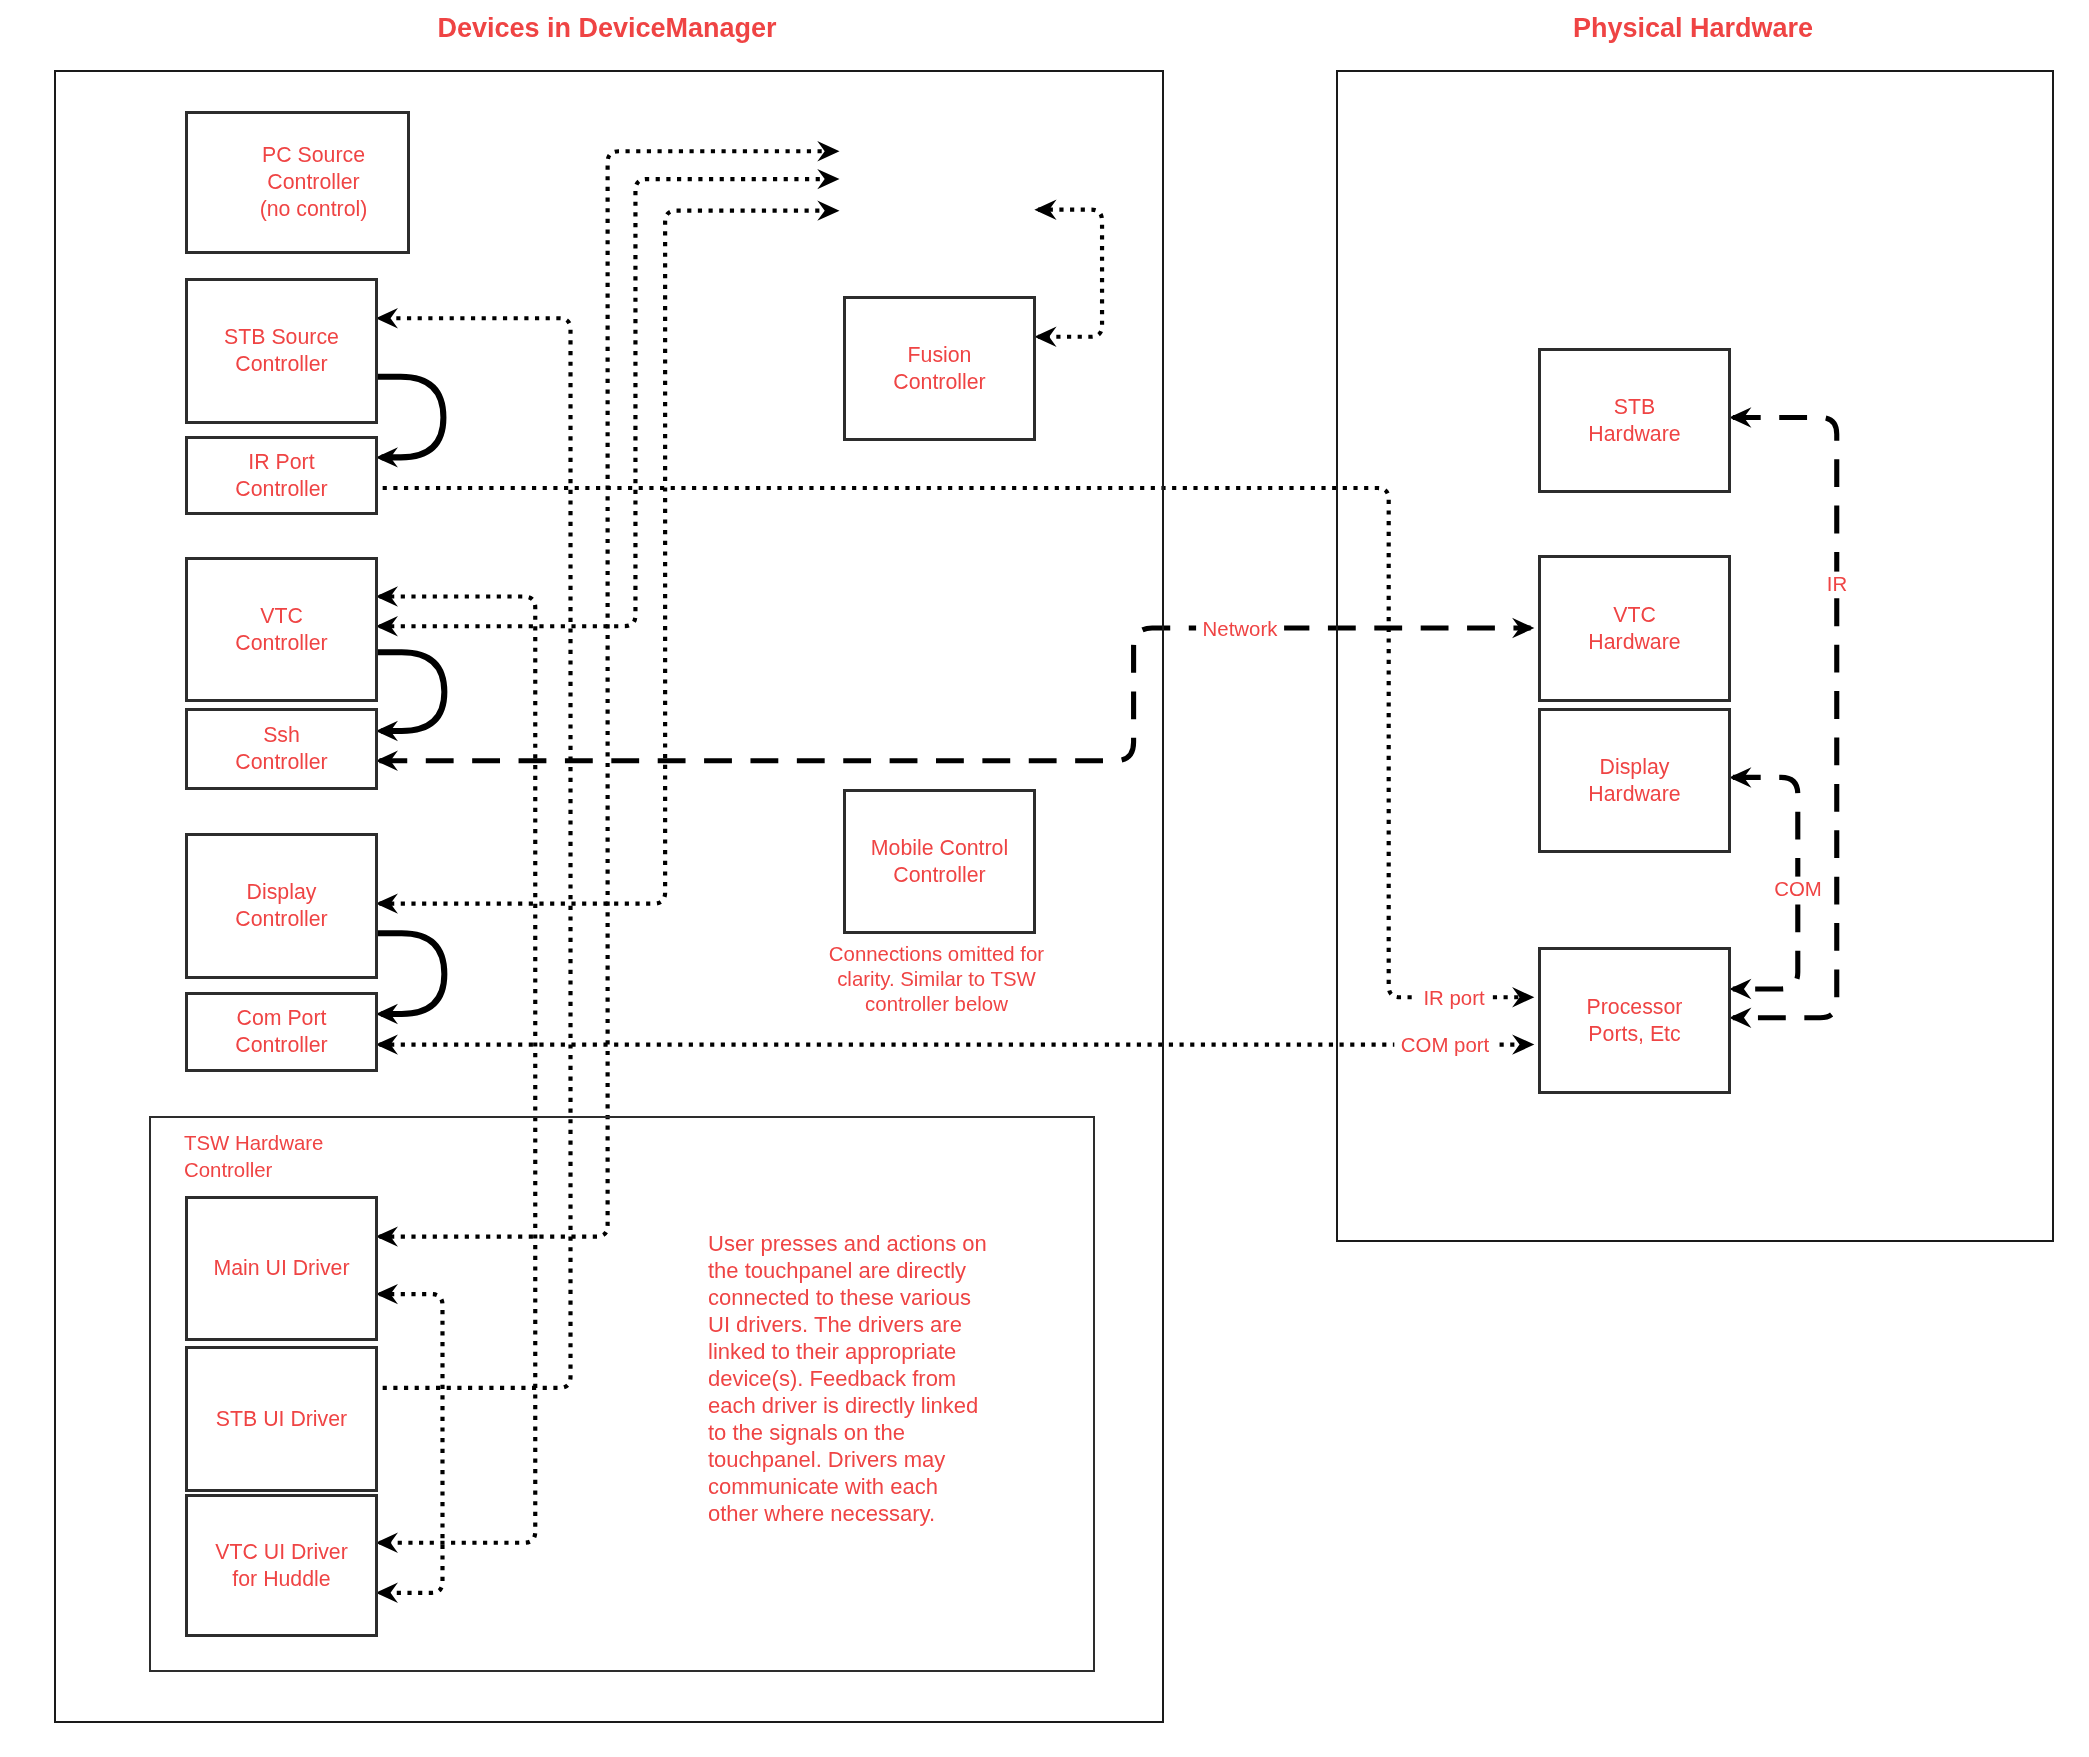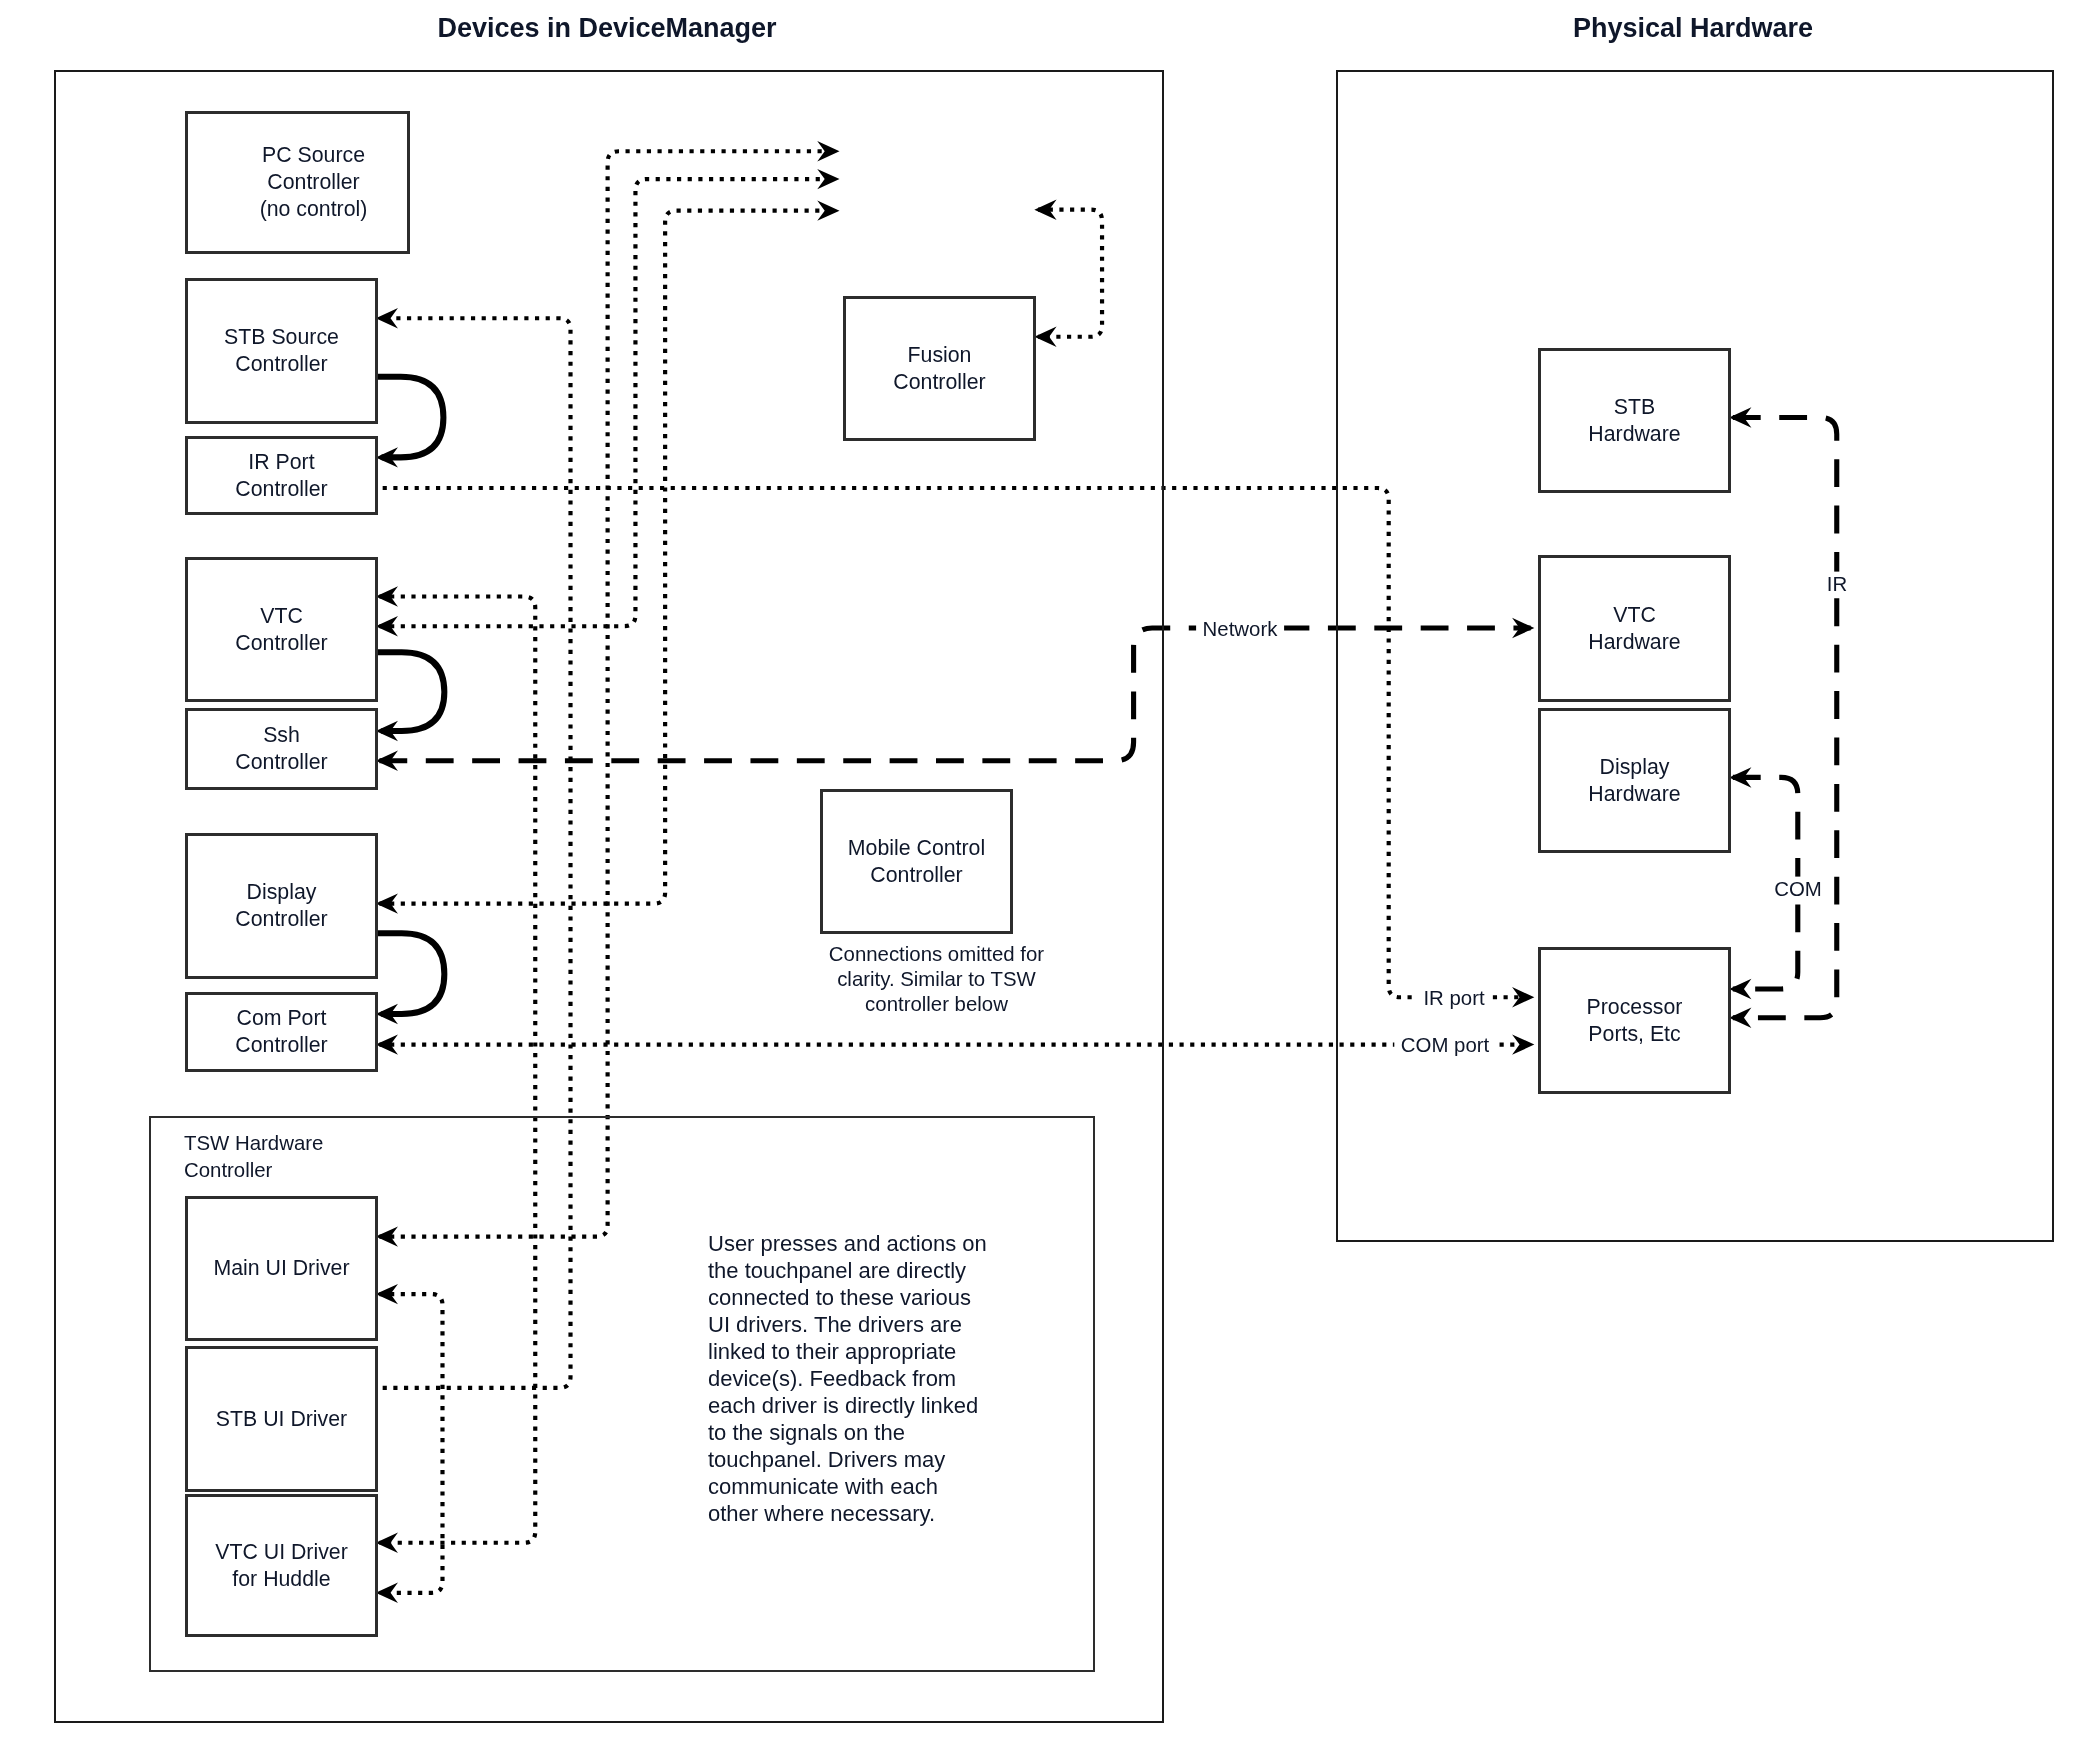--- a/index.html
+++ b/index.html
@@ -1,17 +1,17 @@
 <!DOCTYPE html>
 <html style="font-size:15px"><head>
 <meta charset="utf-8">
 <style>
   html,body{margin:0;padding:0;background:#ffffff;}
   #stage{position:relative;width:2090px;height:1758px;background:#ffffff;
-         font-family:"Liberation Sans", sans-serif;color:#0f172a;overflow:hidden;}
+         font-family:"Liberation Sans", sans-serif;color:#ef4444;overflow:hidden;}
   .title{position:absolute;font-weight:bold;font-size:27px;text-align:center;}
   .container{position:absolute;border:2.8px solid #1a1a1a;background:transparent;}
   .box{position:absolute;border:3.7px solid #2d2d2d;background:#ffffff;
        display:flex;align-items:center;justify-content:center;text-align:center;}
   .box span{white-space:pre-line;font-size:21.3px;line-height:27px;}
   .subcontainer{position:absolute;border:2.8px solid #2d2d2d;background:transparent;}
   .tsw-label{position:absolute;font-size:20.4px;line-height:27px;white-space:pre-line;}
   svg#wires{position:absolute;left:0;top:0;}
   .dotted{fill:none;stroke:#000;stroke-width:4.5;stroke-dasharray:4.5 7;}
   .dashed{fill:none;stroke:#000;stroke-width:5.5;stroke-dasharray:30 20;}
@@ -125,21 +125,21 @@
     </div>
   <div class="box" style="left:185px;top:1494px;width:187px;height:137px;">
       <span>VTC UI Driver
 for Huddle</span>
     </div>
 
   <div class="box" style="left:843px;top:296px;width:187px;height:139px;">
       <span>Fusion
 Controller</span>
     </div>
-  <div class="box" style="left:820px;top:789px;width:187px;height:139px;">
+  <div class="box" style="left:843px;top:789px;width:187px;height:139px;">
       <span>Mobile Control
 Controller</span>
     </div>
 
   <div class="box" style="left:1538px;top:348px;width:187px;height:139px;">
       <span>STB
 Hardware</span>
     </div>
   <div class="box" style="left:1538px;top:555px;width:187px;height:141px;">
       <span>VTC

